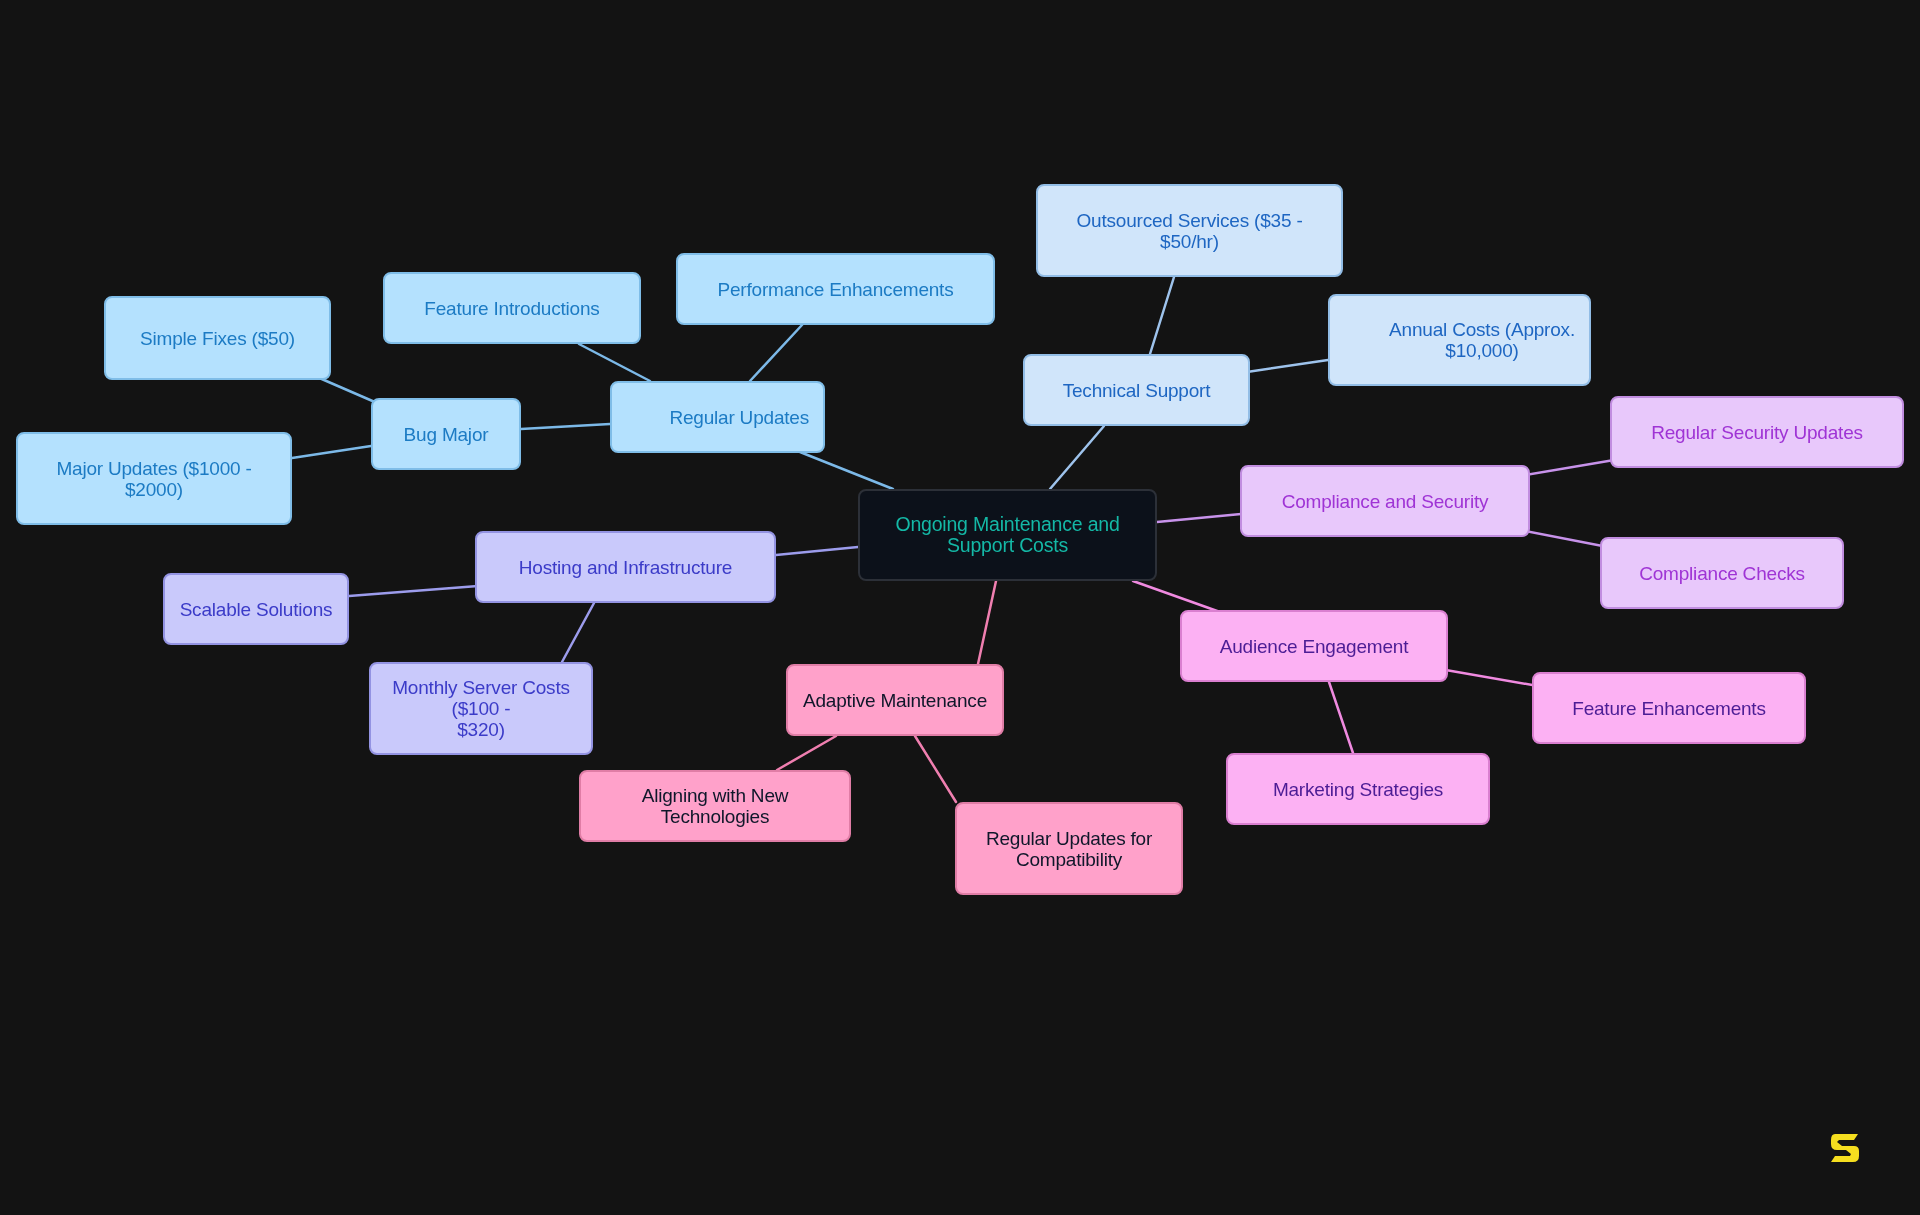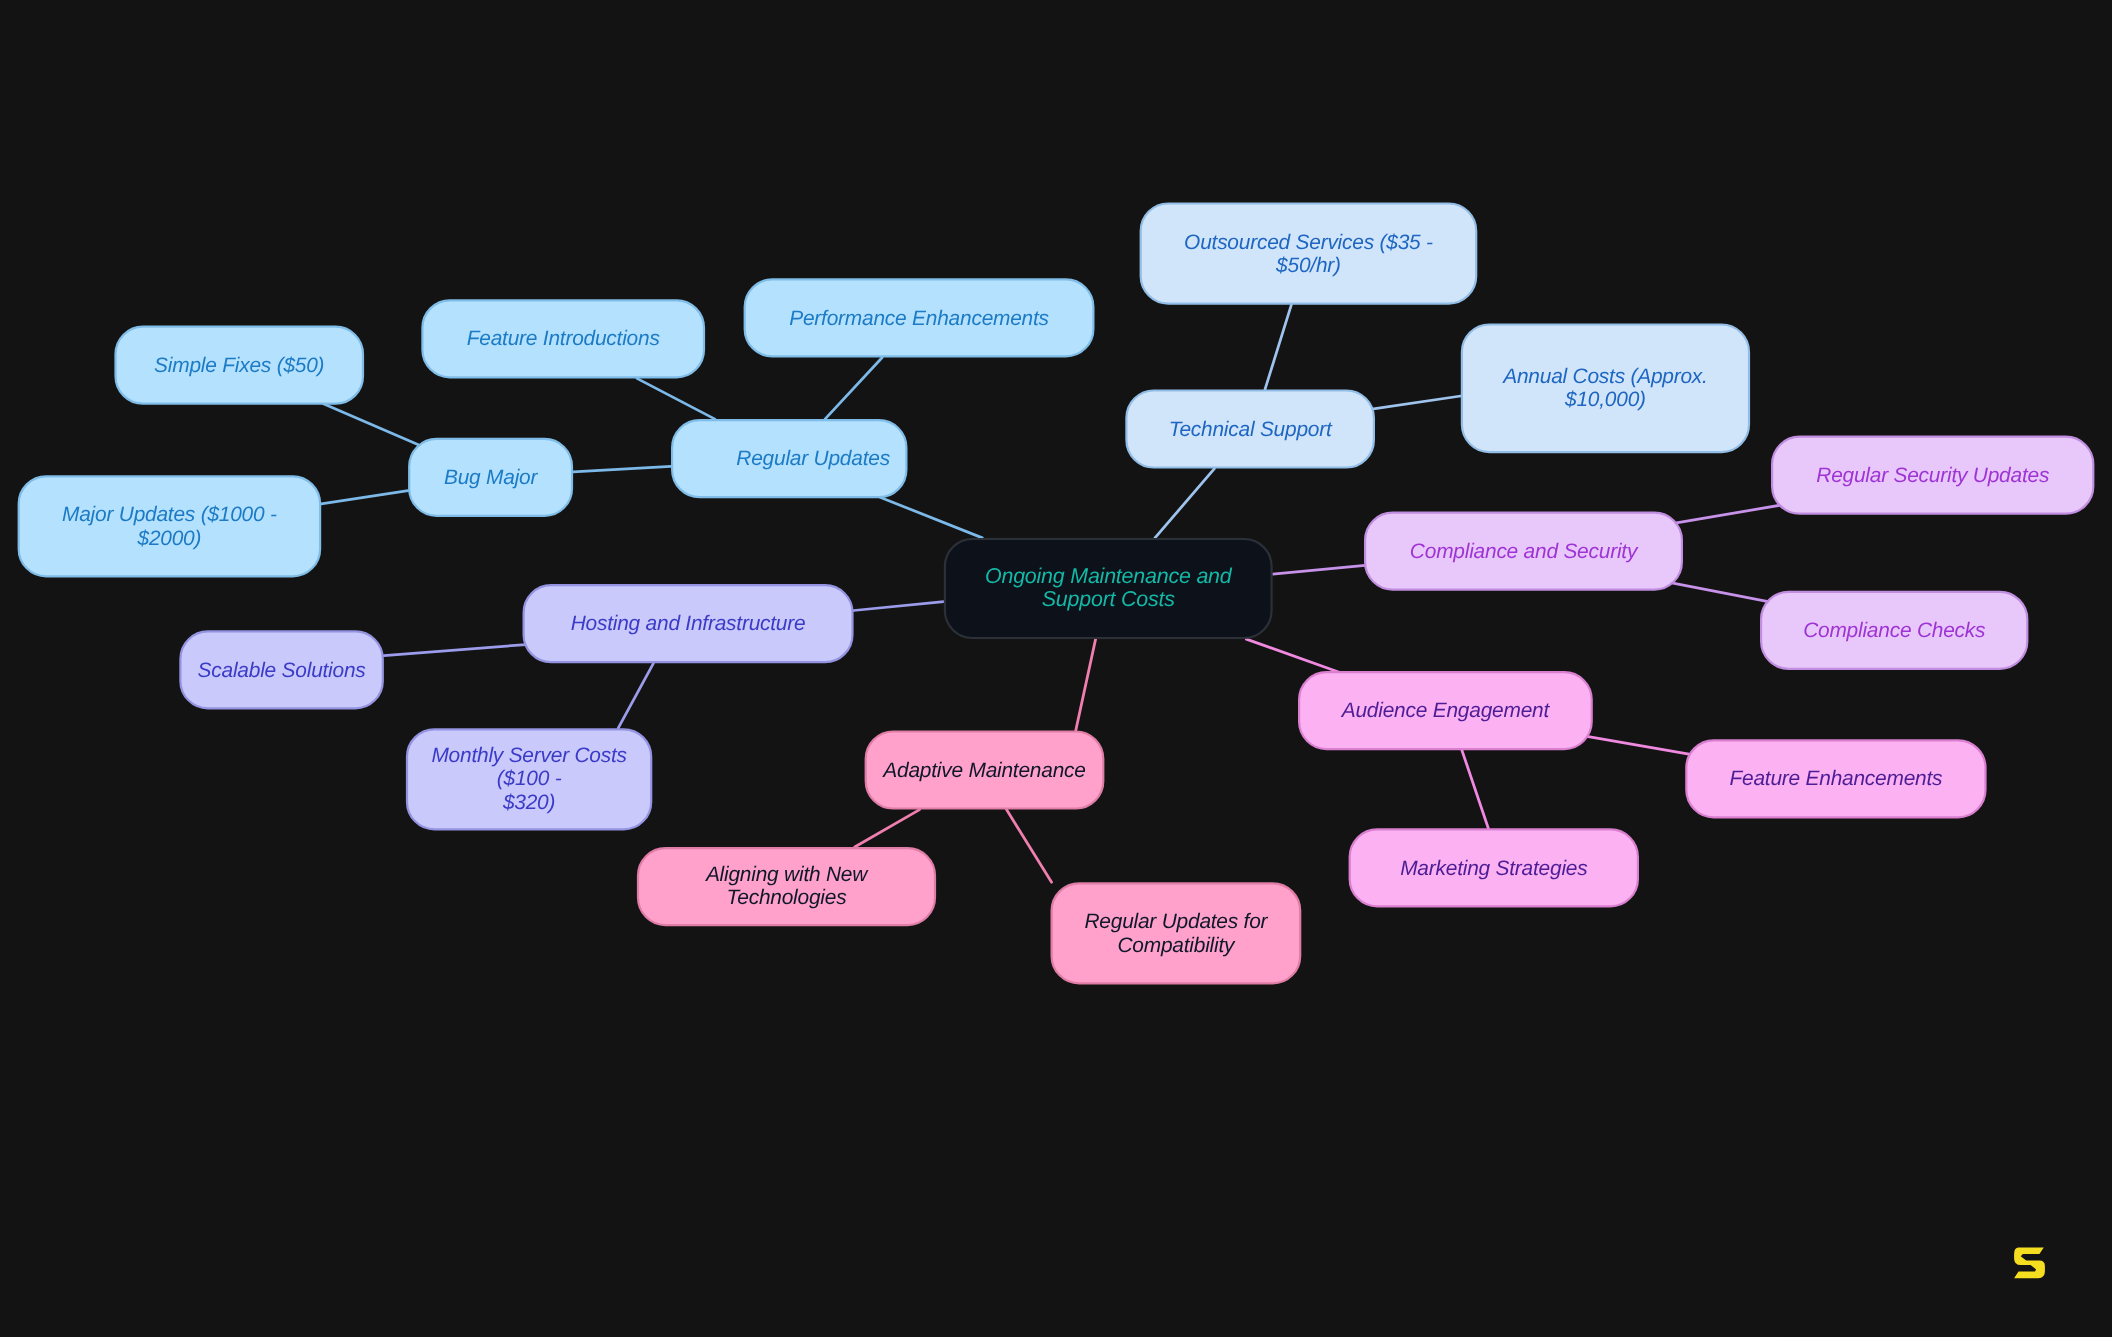--- a/index.html
+++ b/index.html
@@ -15,32 +15,31 @@
       font-family: "Liberation Sans", "DejaVu Sans", sans-serif;
     }
     #edges {
       position: absolute;
       left: 0; top: 0;
       width: 1920px; height: 1215px;
     }
     .node {
       position: absolute;
       box-sizing: border-box;
-      border-radius: 26px;
+      border-radius: 8px;
       border: 2px solid;
       display: flex;
       align-items: center;
       justify-content: center;
       text-align: center;
       font-size: 19px;
       line-height: 21px;
       padding: 0 14px;
       letter-spacing: -0.2px;
       cursor: pointer;
-      font-style: italic;
     }
     .node span { display: block; }
     .n-center { background: #0C111A; border-color: #2C3038; color: #14b8a6; }
     .n-blue   { background: #B4E1FE; border-color: #7FBDE8; color: #1C7BC4; }
     .n-lblue  { background: #D0E5FA; border-color: #92BDE6; color: #1E66C2; }
     .n-violet { background: #C9C9FB; border-color: #9393E2; color: #3B3BC8; }
     .n-purple { background: #E8C8FB; border-color: #C18DE0; color: #9F34D5; }
     .n-pink   { background: #FCB1F3; border-color: #DA7FD0; color: #4c1d95; }
     .n-rose   { background: #FFA1CA; border-color: #E07DA6; color: #0f172a; }
     #logo {
@@ -91,21 +90,21 @@
     <span>Support Costs</span>
   </div>
 </div>
 
 <div class="node n-blue" style="left:610px; top:381px; width:215px; height:72px;justify-content:flex-end;">
   <span>Regular Updates</span>
 </div>
 <div class="node n-blue" style="left:371px; top:398px; width:150px; height:72px;">
   <span>Bug Major</span>
 </div>
-<div class="node n-blue" style="left:104px; top:296px; width:227px; height:72px;">
+<div class="node n-blue" style="left:104px; top:296px; width:227px; height:84px;">
   <span>Simple Fixes ($50)</span>
 </div>
 <div class="node n-blue" style="left:16px; top:432px; width:276px; height:93px;">
   <div>
     <span>Major Updates ($1000 -</span>
     <span>$2000)</span>
   </div>
 </div>
 <div class="node n-blue" style="left:383px; top:272px; width:258px; height:72px;">
   <span>Feature Introductions</span>
@@ -116,21 +115,21 @@
 
 <div class="node n-lblue" style="left:1023px; top:354px; width:227px; height:72px;">
   <span>Technical Support</span>
 </div>
 <div class="node n-lblue" style="left:1036px; top:184px; width:307px; height:93px;">
   <div>
     <span>Outsourced Services ($35 -</span>
     <span>$50/hr)</span>
   </div>
 </div>
-<div class="node n-lblue" style="left:1328px; top:294px; width:263px; height:118px;">
+<div class="node n-lblue" style="left:1328px; top:294px; width:263px; height:92px;justify-content:flex-end;">
   <div>
     <span>Annual Costs (Approx.</span>
     <span>$10,000)</span>
   </div>
 </div>
 
 <div class="node n-purple" style="left:1240px; top:465px; width:290px; height:72px;">
   <span>Compliance and Security</span>
 </div>
 <div class="node n-purple" style="left:1610px; top:396px; width:294px; height:72px;">

